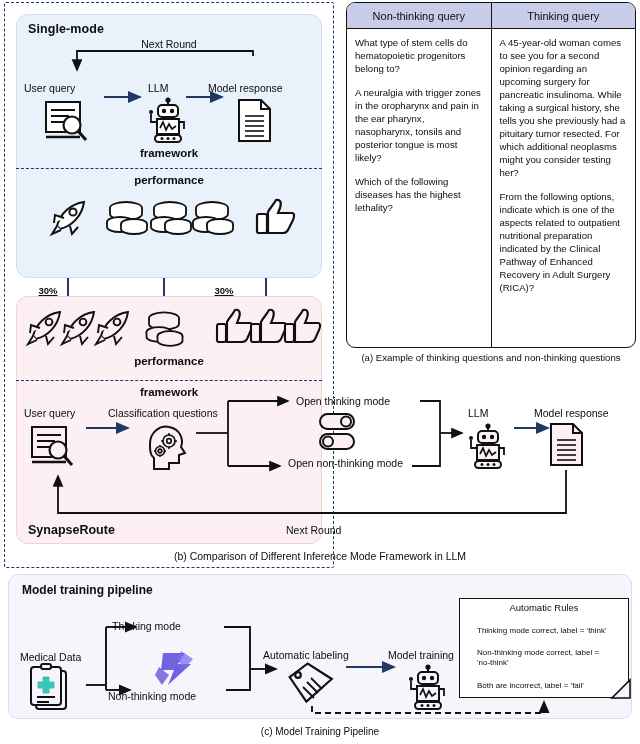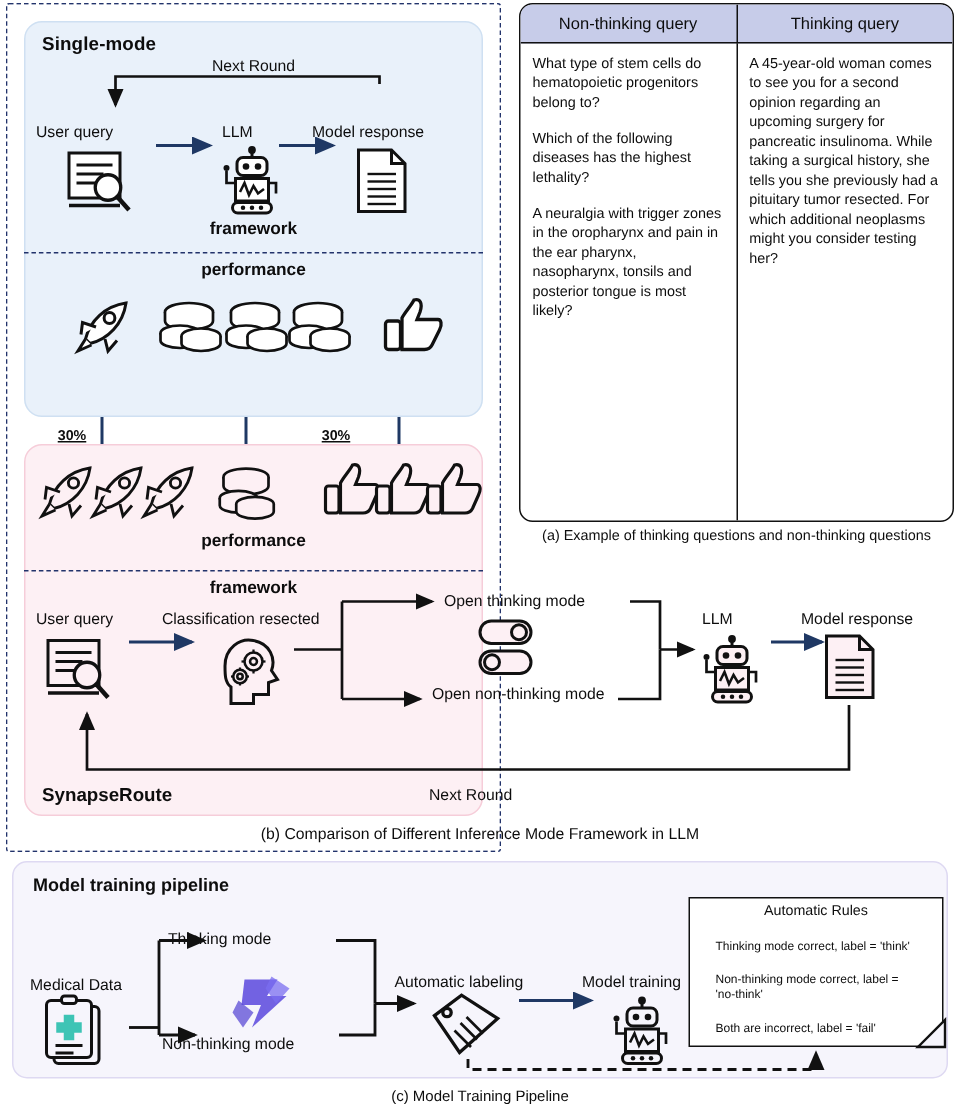--- a/index.html
+++ b/index.html
@@ -280,21 +280,21 @@
           <rect x="3" y="18" width="9" height="18" rx="2"></rect>
         </g>
     </g>
   </svg>
 
   <div class="abs" id="sr-performance-label">performance</div>
   <div class="abs" id="sr-divider"></div>
   <div class="abs" id="sr-framework-label">framework</div>
 
   <div class="abs flow-label" id="sr-userquery">User query</div>
-  <div class="abs flow-label" id="sr-classif">Classification resected</div>
+  <div class="abs flow-label" id="sr-classif">Classification questions</div>
   <div class="abs flow-label" id="sr-openthink">Open thinking mode</div>
   <div class="abs flow-label" id="sr-opennonthink">Open non-thinking mode</div>
   <div class="abs flow-label" id="sr-llm">LLM</div>
   <div class="abs flow-label" id="sr-modelresp">Model response</div>
   <div class="abs flow-label" id="sr-nextround">Next Round</div>
 
   <svg class="ico" style="left:28px;top:423px;" width="52" height="46">
     <rect x="4" y="4" width="34" height="30" fill="#fdf0f4" stroke="#111" stroke-width="2"></rect>
     <line x1="9" y1="12" x2="33" y2="12" stroke="#111" stroke-width="2"></line>
     <line x1="9" y1="18" x2="27" y2="18" stroke="#111" stroke-width="2"></line>
@@ -384,25 +384,26 @@
   <div class="abs" id="caption-b">(b) Comparison of Different Inference Mode Framework in LLM</div>
 
   <div class="abs" id="qa-table">
     <div id="qa-head">
       <div class="qa-th left">Non-thinking query</div>
       <div class="qa-th">Thinking query</div>
     </div>
     <div id="qa-body">
       <div class="qa-col left">
         <p>What type of stem cells do hematopoietic progenitors belong to?</p>
+        <p>A neuralgia with trigger zones in the oropharynx and pain in the ear pharynx, nasopharynx, tonsils and posterior tongue is most likely?</p>
         <p>Which of the following diseases has the highest lethality?</p>
-        <p>A neuralgia with trigger zones in the oropharynx and pain in the ear pharynx, nasopharynx, tonsils and posterior tongue is most likely?</p>
       </div>
       <div class="qa-col">
         <p>A 45-year-old woman comes to see you for a second opinion regarding an upcoming surgery for pancreatic insulinoma. While taking a surgical history, she tells you she previously had a pituitary tumor resected. For which additional neoplasms might you consider testing her?</p>
+        <p>From the following options, indicate which is one of the aspects related to outpatient nutritional preparation indicated by the Clinical Pathway of Enhanced Recovery in Adult Surgery (RICA)?</p>
       </div>
     </div>
   </div>
   <div class="abs" id="caption-a">(a) Example of thinking questions and non-thinking questions</div>
 
   <div class="abs" id="panel-c"></div>
   <div class="abs" id="panel-c-title">Model training pipeline</div>
 
   <div class="abs flow-label" id="mc-medical">Medical Data</div>
   <div class="abs flow-label" id="mc-think">Thinking mode</div>

